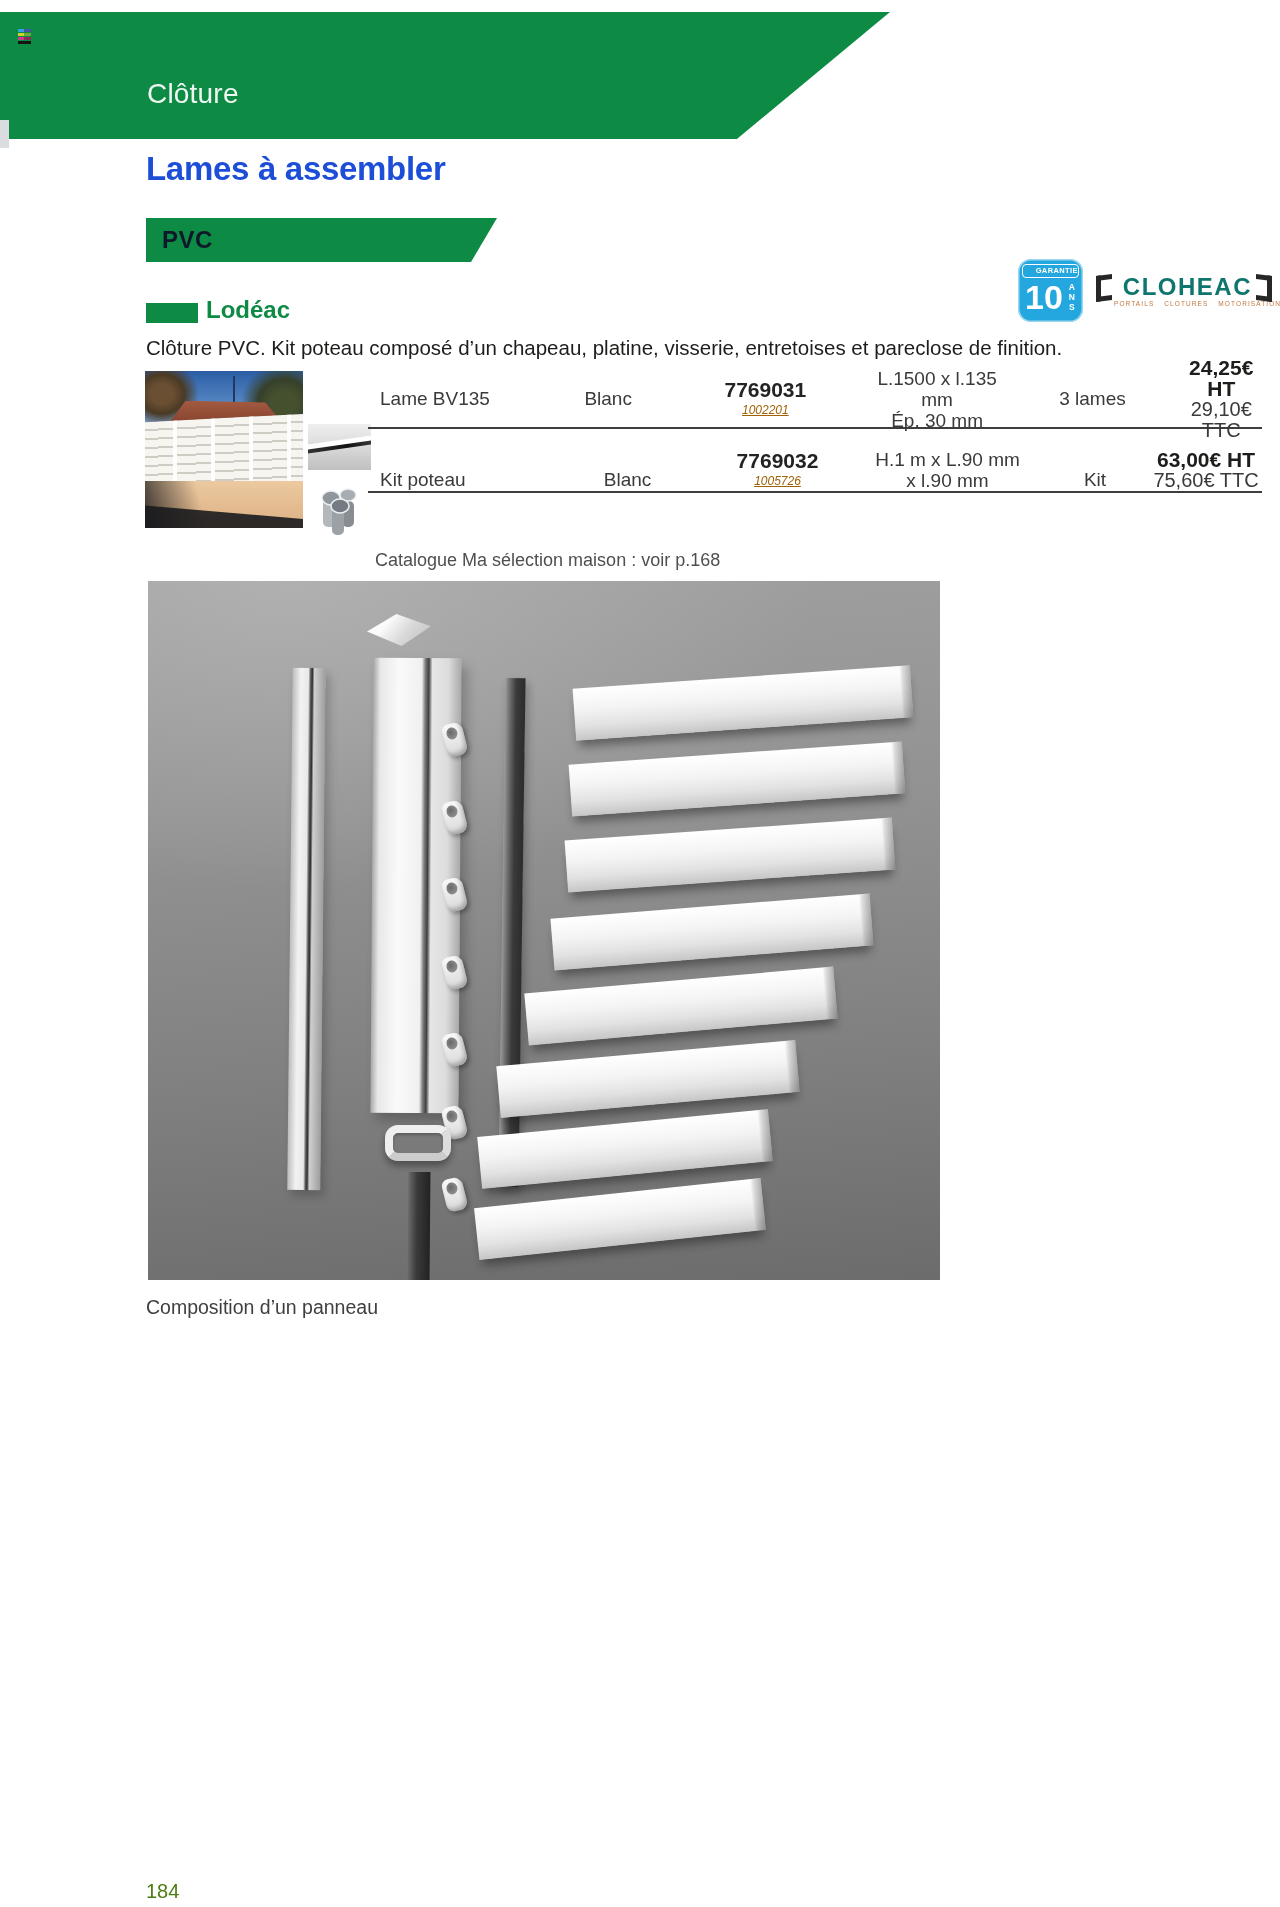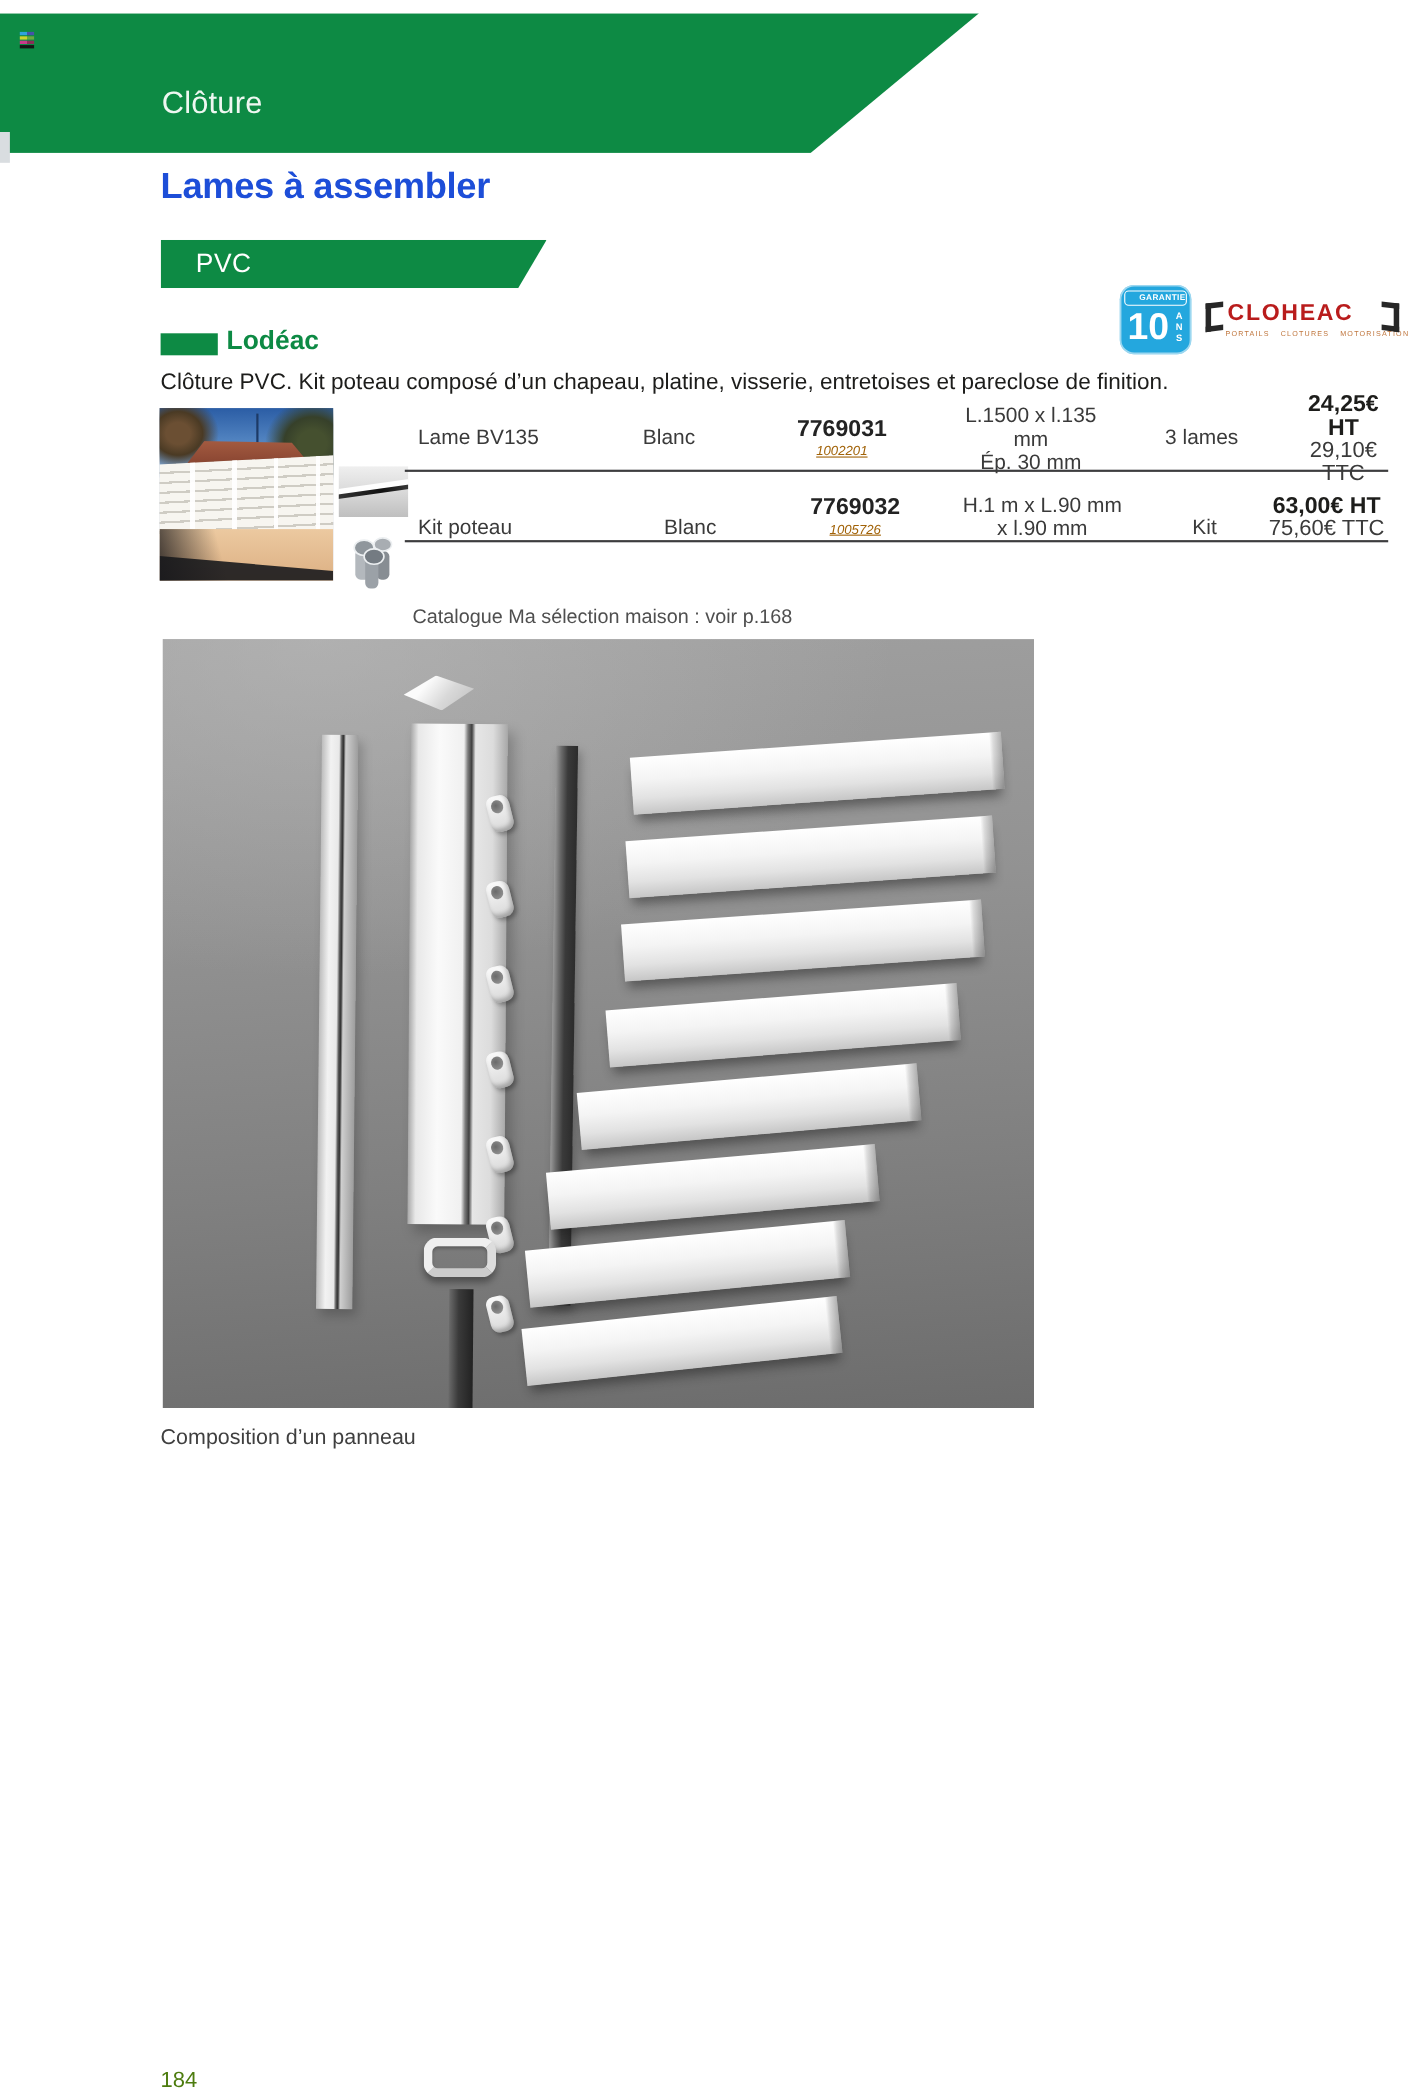--- a/index.html
+++ b/index.html
@@ -14,40 +14,40 @@
   .reg-mark i:nth-child(1){background:linear-gradient(90deg,#2fa3dc 50%,#4553a8 50%);}
   .reg-mark i:nth-child(2){background:linear-gradient(90deg,#cdd32b 50%,#69a93e 50%);}
   .reg-mark i:nth-child(3){background:linear-gradient(90deg,#c93a8a 50%,#8a2e57 50%);}
   .reg-mark i:nth-child(4){background:#151515;}
   .edge-artifact{position:absolute;left:0;top:120px;width:9px;height:28px;background:#d9dde0;}
 
   
   .main-heading{position:absolute;left:146px;top:150px;font-size:33px;font-weight:bold;color:#1d4ed8;letter-spacing:-.3px;}
   .material-banner{position:absolute;left:146px;top:218px;width:351px;height:44px;background:#0d8a44;
     clip-path:polygon(0 0,100% 0,92.6% 100%,0 100%);}
-  .material-banner span{position:absolute;left:16px;top:0;line-height:44px;color:#ffffff;font-size:24px;font-weight:normal;letter-spacing:.5px;margin-left:16px;}
+  .material-banner span{position:absolute;left:16px;top:0;line-height:44px;color:#0f172a;font-size:24px;font-weight:bold;letter-spacing:.5px;}
   .brand-bar{position:absolute;left:146px;top:303px;width:52px;height:20px;background:#0d8a44;}
   .brand-name{position:absolute;left:206px;top:296px;font-size:24px;font-weight:bold;color:#0d8a44;}
   .description{position:absolute;left:146px;top:336px;font-size:20.5px;color:#1d1d1b;white-space:nowrap;}
 
   
   .badge{position:absolute;left:1018px;top:259px;width:65px;height:63px;background:#24a7de;border-radius:13px;
     box-shadow:inset 0 0 0 1.5px rgba(255,255,255,.55);}
   .badge-label{position:absolute;left:4px;right:4px;top:5px;height:14px;border:1.5px solid #fff;border-radius:4px;
     font-size:7.5px;font-weight:bold;color:#fff;text-align:right;line-height:12px;letter-spacing:.4px;background:#24a7de;box-sizing:border-box;}
   .badge-number{position:absolute;left:7px;top:17px;font-size:34px;font-weight:bold;color:#fff;line-height:42px;}
   .badge-ans{position:absolute;right:8px;top:23px;display:flex;flex-direction:column;}
   .badge-ans span{font-size:8.5px;font-weight:bold;color:#fff;line-height:10px;text-align:center;}
 
   
   .cloheac{position:absolute;left:1096px;top:272px;width:176px;height:40px;}
   .bracket{position:absolute;top:3px;width:16px;height:26px;box-sizing:border-box;}
   .bracket-left{left:0;border:5px solid #272727;border-right:none;transform:skewY(-7deg);}
   .bracket-right{right:0;border:5px solid #272727;border-left:none;transform:skewY(7deg);}
-  .cloheac-name{position:absolute;left:20px;right:20px;top:1px;text-align:left;font-size:21px;font-weight:bold;color:#b91c1c;letter-spacing:1.5px;}
+  .cloheac-name{position:absolute;left:20px;right:20px;top:1px;text-align:right;font-size:24px;font-weight:bold;color:#0f766e;letter-spacing:1.5px;}
   .cloheac-tagline{position:absolute;left:18px;right:18px;top:28px;text-align:center;font-size:6.5px;color:#c0773f;letter-spacing:1.1px;word-spacing:7px;white-space:nowrap;}
 
   
   .photo{position:absolute;left:145px;top:371px;width:158px;height:157px;overflow:hidden;background:#cfd8e4;}
   .ph-sky{position:absolute;inset:0 0 60% 0;background:linear-gradient(180deg,#2b5da5 0%,#5c8ec8 60%,#9db8d8 100%);}
   .ph-tree-l{position:absolute;left:-20px;top:-10px;width:74px;height:66px;background:radial-gradient(closest-side,#6b4f33 30%,#4a3a24 60%,rgba(74,58,36,0) 100%);}
   .ph-tree-r{position:absolute;right:-24px;top:-8px;width:86px;height:80px;background:radial-gradient(closest-side,#45502f 30%,#36402a 60%,rgba(54,64,42,0) 100%);}
   .ph-pole{position:absolute;left:56%;top:3%;width:2px;height:22%;background:#1d3a66;}
   .ph-roof{position:absolute;left:16%;top:19%;width:70%;height:13%;background:linear-gradient(180deg,#a35a40,#8a4632);clip-path:polygon(0 100%,14% 0,86% 8%,100% 100%);}
   .ph-fence{position:absolute;left:-4%;top:30%;width:108%;height:43%;transform:skewY(-3deg);

